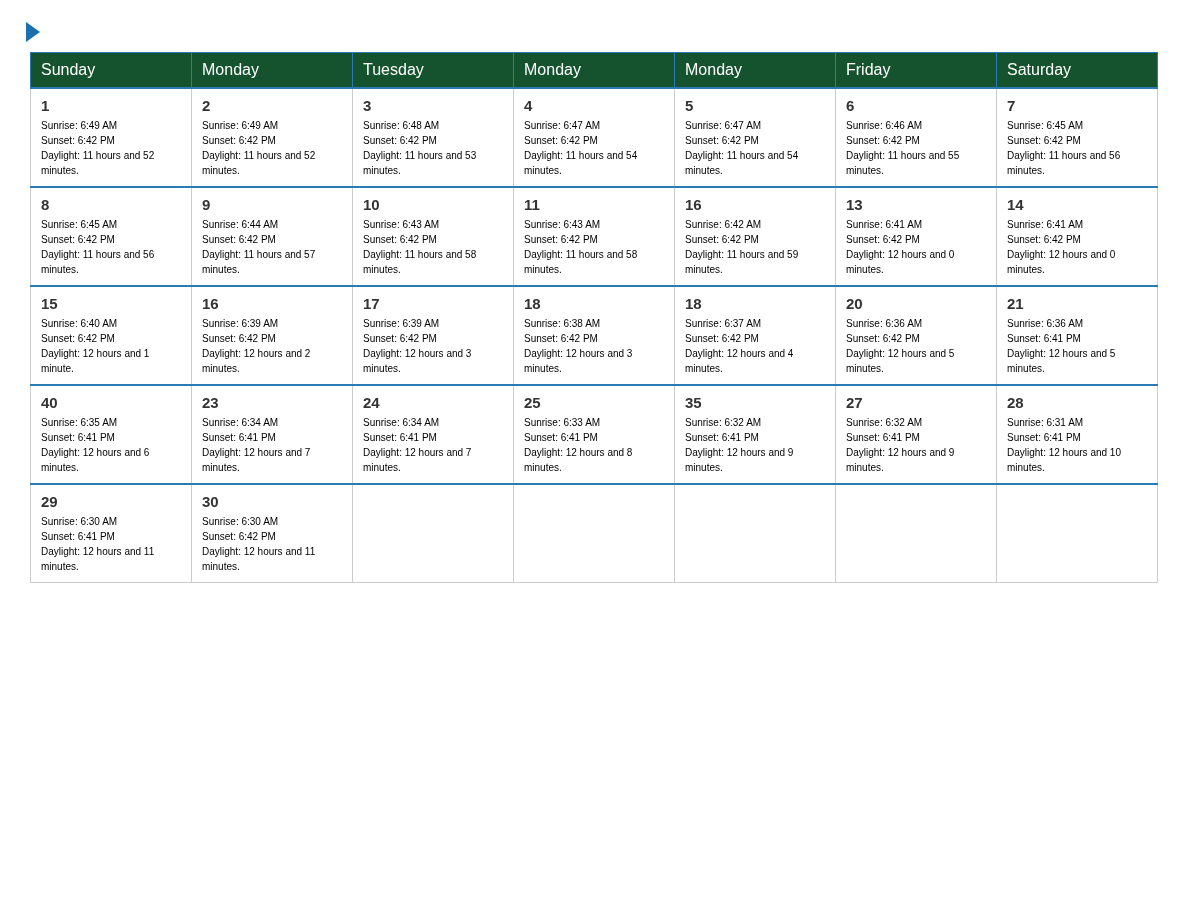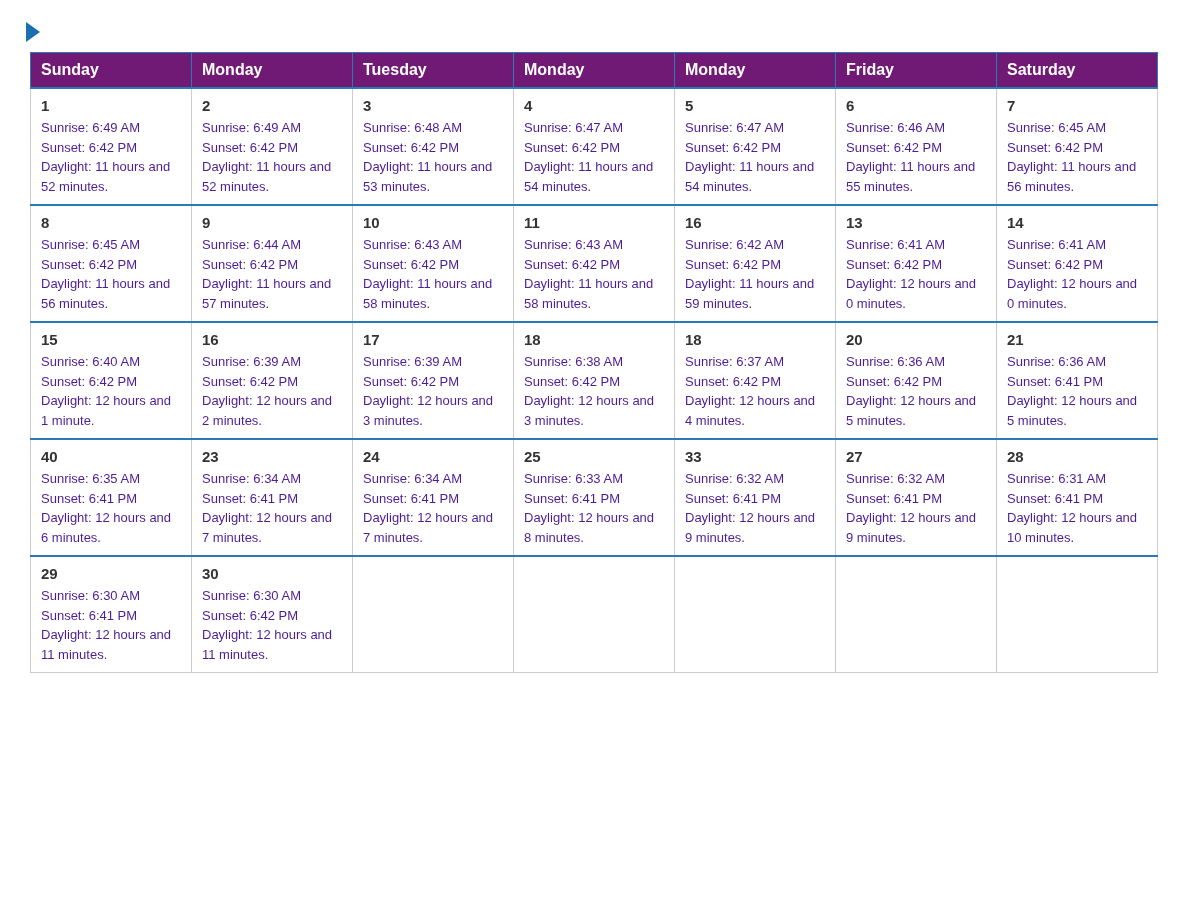--- a/index.html
+++ b/index.html
@@ -48,48 +48,48 @@
       font-size: 20px;
       color: #555;
       margin-top: 4px;
     }
     .calendar {
       width: 100%;
       border-collapse: collapse;
       margin-top: 10px;
     }
     .calendar th {
-      background-color: #701a75;
+      background-color: #14532d;
       color: #fff;
       padding: 8px 10px;
       text-align: left;
       font-size: 16px;
-      font-weight: bold;
+      font-weight: normal;
       border: 1px solid #2a7ab5;
     }
     .calendar td {
       vertical-align: top;
       padding: 8px 10px;
       border: 1px solid #ccc;
       border-top: 2px solid #2a7ab5;
       width: 14.28%;
       font-size: 13px;
       color: #333;
       min-height: 100px;
     }
     .day-number {
       font-size: 15px;
       font-weight: bold;
       margin-bottom: 4px;
       display: block;
     }
     .day-info {
-      font-size: 13px;
+      font-size: 10px;
       line-height: 1.5;
-      color: #4c1d95;
+      color: #000000;
     }
     .empty-cell {
       border-top: 2px solid #2a7ab5;
       background: #fff;
     }
     .logo-container {
       display: flex;
       flex-direction: column;
       align-items: flex-start;
     }
@@ -329,21 +329,21 @@
       </td>
         <td>
         <span class="day-number">25</span>
         <div class="day-info">
           Sunrise: 6:33 AM<br>
           Sunset: 6:41 PM<br>
           Daylight: 12 hours and 8 minutes.
         </div>
       </td>
         <td>
-        <span class="day-number">33</span>
+        <span class="day-number">35</span>
         <div class="day-info">
           Sunrise: 6:32 AM<br>
           Sunset: 6:41 PM<br>
           Daylight: 12 hours and 9 minutes.
         </div>
       </td>
         <td>
         <span class="day-number">27</span>
         <div class="day-info">
           Sunrise: 6:32 AM<br>

